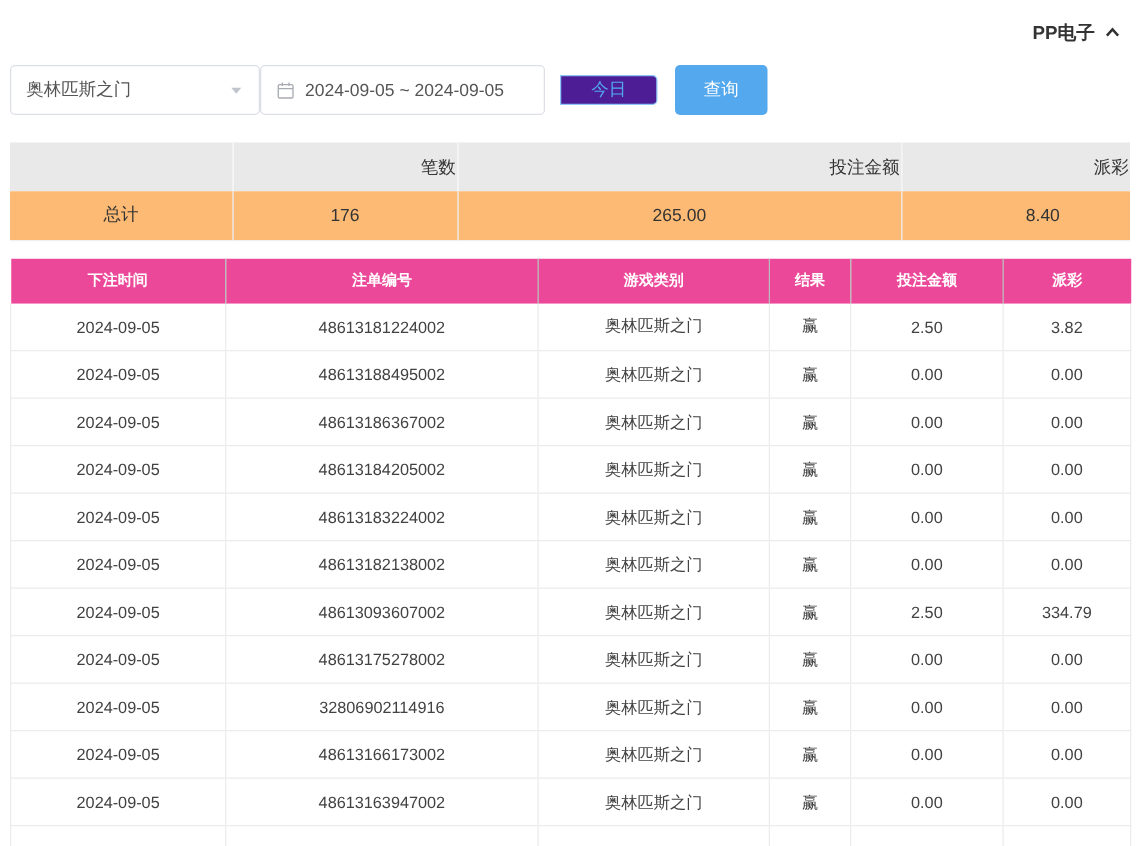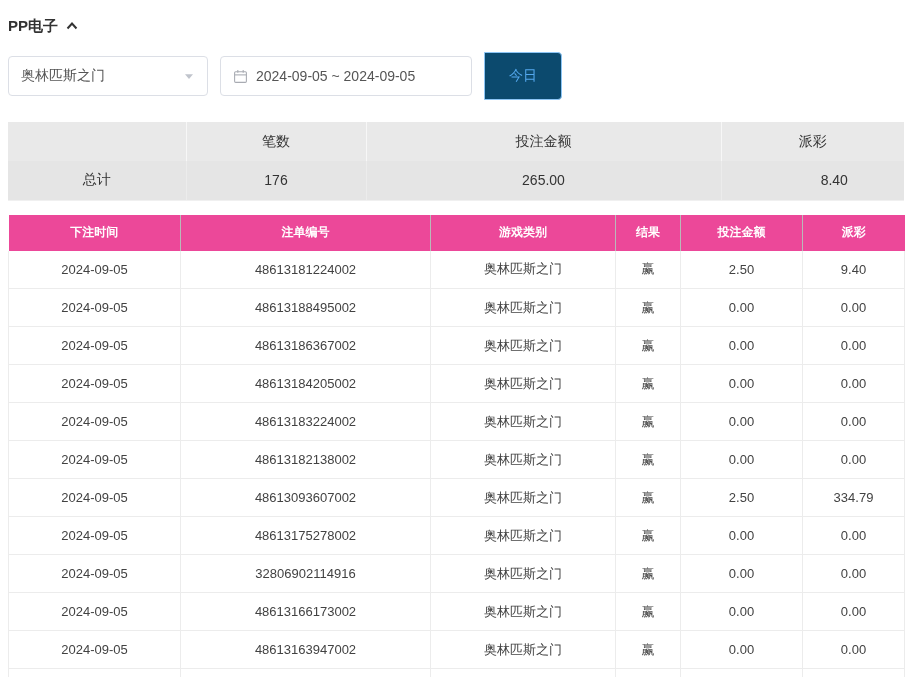--- a/index.html
+++ b/index.html
@@ -5,61 +5,60 @@
   * { box-sizing: border-box; }
   html,body { margin:0; padding:0; }
   body {
     width:912px; height:677px;
     padding:10px 8px 0;
     font-family:"Liberation Sans","DejaVu Sans",sans-serif;
     background:#fff; color:#333;
     overflow:hidden;
   }
 
-  .top-bar { display:flex; justify-content:flex-start; align-items:center; height:32px; }
+  .top-bar { display:flex; justify-content:flex-end; align-items:center; height:32px; }
   .panel-title { font-size:15px; font-weight:bold; color:#333; }
   .collapse-btn { background:none; border:none; padding:4px 6px; cursor:pointer; line-height:0; }
 
   .filter-row { display:flex; align-items:center; margin-top:10px; }
   .select-box {
     width:200px; height:40px; border:1px solid #dcdfe6; border-radius:4px;
     display:flex; align-items:center; justify-content:space-between;
     padding:0 12px; font-size:14px; color:#555; background:#fff; cursor:pointer;
   }
   .date-box {
-    width:252px; height:40px; border:1px solid #dcdfe6; border-radius:4px;
+    width:228px; height:40px; border:1px solid #dcdfe6; border-radius:4px;
     display:flex; align-items:center; gap:8px;
     padding:0 12px; font-size:14px; color:#555; background:#fff; cursor:pointer;
-    margin-left:12px;
   }
   .btn-group { display:flex; margin-left:12px; }
   .btn-group button {
-    width:78px; height:48px; background:#0c4a6e; border:1px solid #dcdfe6;
+    width:78px; height:24px; background:#4c1d95; border:1px solid #dcdfe6;
     font-size:14px; color:#a8abb2; cursor:pointer; margin-left:-1px; padding:0;
     font-family:inherit;
   }
   .btn-group button:first-child { margin-left:0; border-radius:4px 0 0 4px; }
   .btn-group button:last-child { border-radius:0 4px 4px 0; }
   .btn-group button.active { color:#54a8ee; border-color:#8cc5f5; position:relative; z-index:1; }
   .query-btn {
     width:74px; height:40px; margin-left:14px;
     background:#54a8ee; color:#fff; border:none; border-radius:4px;
     font-size:14px; cursor:pointer; font-family:inherit;
   }
 
   table { border-collapse:collapse; table-layout:fixed; }
 
   .summary-table { width:896px; margin-top:22px; font-size:14px; }
   .summary-table th {
     background:#e9e9e9; font-weight:normal; height:39px; color:#333;
-    border-right:1px solid #f7f7f7; text-align:center;margin-top:12px;
+    border-right:1px solid #f7f7f7; text-align:right;margin-top:12px;
   }
   .summary-table th:last-child { border-right:none; }
   .summary-table td {
-    height:39px; text-align:center; background:#e5e5e5; color:#333;
+    height:39px; text-align:center; background:#fdba74; color:#333;
     border-right:1px solid #ececec; border-bottom:1px solid #f0f0f0;
   }
   .summary-table td:last-child { border-right:none;padding-left:44px; }
 
   .main-table { width:896px; margin-top:14px; }
   .main-table th {
     background:#ec4899; color:#fff; font-size:12px; font-weight:bold;
     height:36px; text-align:center; border-right:1px solid #b9b9b9;
   }
   .main-table th:last-child { border-right:none; }
@@ -101,20 +100,21 @@
         <line x1="9.5" y1="1" x2="9.5" y2="3.5" stroke="#a8abb2"></line>
       </svg>
     </span>
     <span>2024-09-05 ~ 2024-09-05</span>
   </div>
 
   <div class="btn-group">
     <button class="active">今日</button>
   </div>
 
+  <button class="query-btn">查询</button>
 </div>
 
 <table class="summary-table">
   <colgroup>
       <col style="width:178px">
       <col style="width:180px">
       <col style="width:355px">
       <col style="width:183px">
     </colgroup>
   <thead>
@@ -154,21 +154,21 @@
       <th>派彩</th>
     </tr>
   </thead>
   <tbody>
     <tr>
       <td>2024-09-05</td>
       <td>48613181224002</td>
       <td>奥林匹斯之门</td>
       <td>赢</td>
       <td>2.50</td>
-      <td>9.40</td>
+      <td>3.82</td>
     </tr>
     <tr>
       <td>2024-09-05</td>
       <td>48613188495002</td>
       <td>奥林匹斯之门</td>
       <td>赢</td>
       <td>0.00</td>
       <td>0.00</td>
     </tr>
     <tr>

